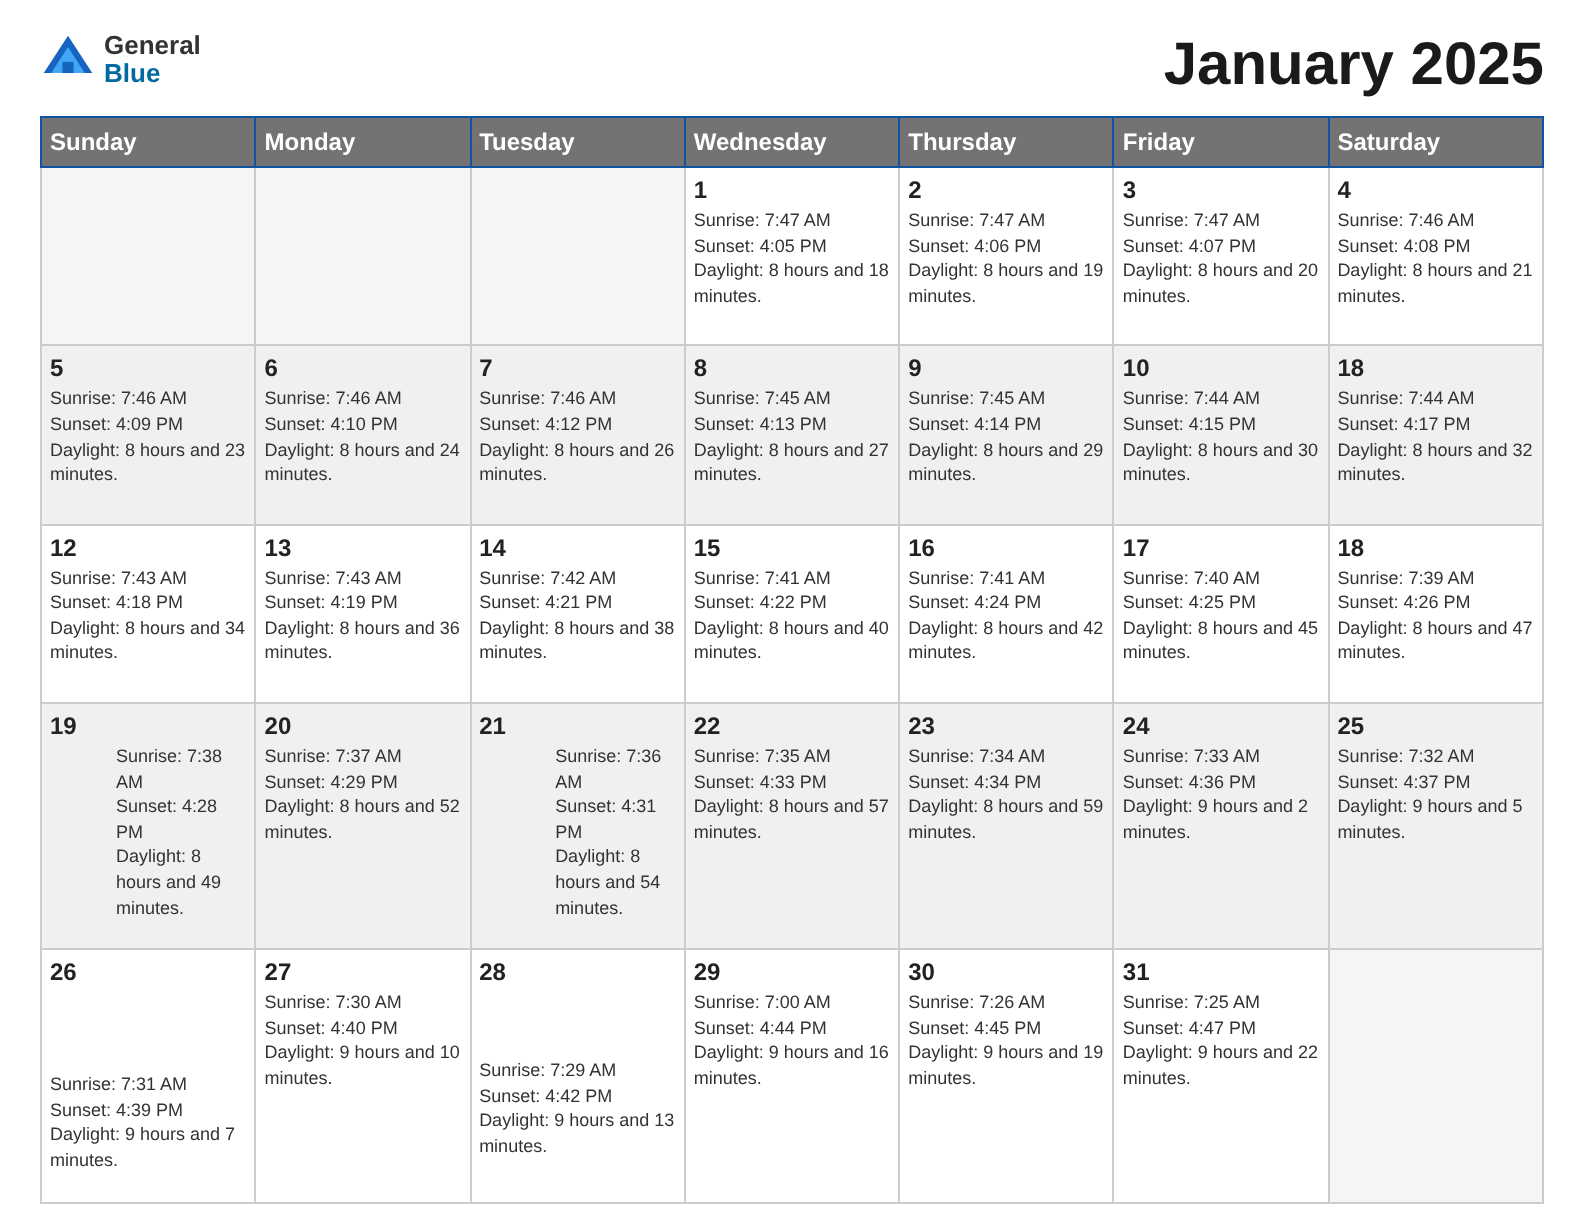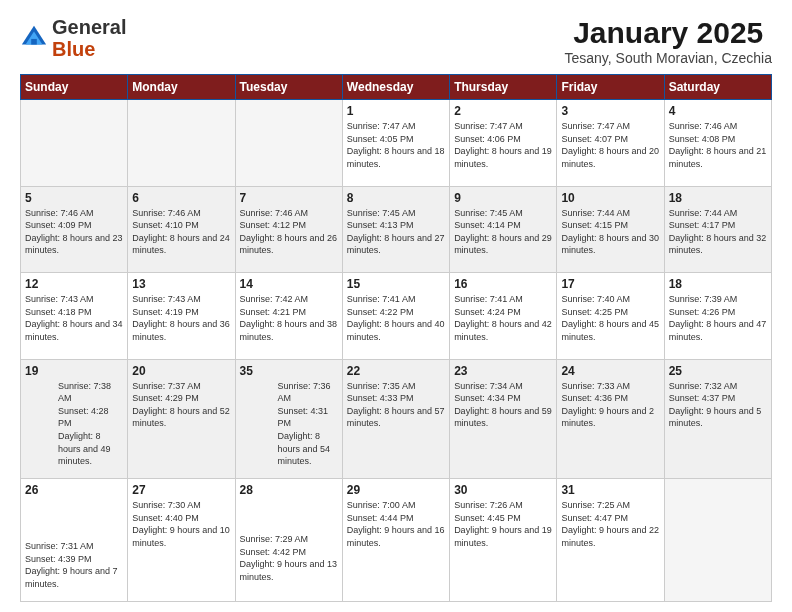--- a/index.html
+++ b/index.html
@@ -22,26 +22,26 @@
       justify-content: space-between;
       align-items: flex-start;
       margin-bottom: 8px;
     }
     .logo {
       display: flex;
       align-items: center;
       gap: 4px;
     }
     .logo-text {
-      font-size: 20px;
+      font-size: 13px;
       font-weight: bold;
       line-height: 1.1;
     }
     .logo-general { color: #333; }
-    .logo-blue { color: #c2410c; }
+    .logo-blue { color: #0369a1; }
     .logo-icon {
       width: 28px;
       height: 28px;
     }
     .title-block {
       text-align: center;
     }
     .month-title {
       font-size: 30px;
       font-weight: bold;
@@ -52,21 +52,21 @@
       color: #444;
     }
     .calendar {
       flex: 1;
       border: 1px solid #ccc;
       border-collapse: collapse;
       width: 100%;
       table-layout: fixed;
     }
     .calendar th {
-      background-color: #7f1d1d;
+      background-color: #737373;
       color: #fff;
       font-size: 12px;
       padding: 5px 4px;
       text-align: left;
       border: 1px solid #1254a0;
       font-weight: bold;
     }
     .calendar td {
       border: 1px solid #ccc;
       vertical-align: top;
@@ -105,21 +105,20 @@
         <polygon points="15,8 24,22 6,22" fill="#42a5f5"></polygon>
         <rect x="12" y="16" width="6" height="6" fill="#1565c0"></rect>
       </svg>
       <div class="logo-text">
         <span class="logo-general">General</span><br>
         <span class="logo-blue">Blue</span>
       </div>
     </div>
     <div class="title-block">
       <div class="month-title">January 2025</div>
-      <div class="location-title">Tesany, South Moravian, Czechia</div>
     </div>
   </div>
 
   <table class="calendar">
     <thead>
       <tr>
       <th>Sunday</th>
           <th>Monday</th>
           <th>Tuesday</th>
           <th>Wednesday</th>
@@ -253,21 +252,21 @@
 Sunset: 4:28 PM
 Daylight: 8 hours and 49 minutes.</div>
           </td>
           <td>
             <div class="day-number">20</div>
             <div class="day-info" style="white-space: pre-line;">Sunrise: 7:37 AM
 Sunset: 4:29 PM
 Daylight: 8 hours and 52 minutes.</div>
           </td>
           <td>
-            <div class="day-number">35</div>
+            <div class="day-number">21</div>
             <div class="day-info" style="white-space: pre-line; margin-left: 38px;">Sunrise: 7:36 AM
 Sunset: 4:31 PM
 Daylight: 8 hours and 54 minutes.</div>
           </td>
           <td>
             <div class="day-number">22</div>
             <div class="day-info" style="white-space: pre-line;">Sunrise: 7:35 AM
 Sunset: 4:33 PM
 Daylight: 8 hours and 57 minutes.</div>
           </td>

